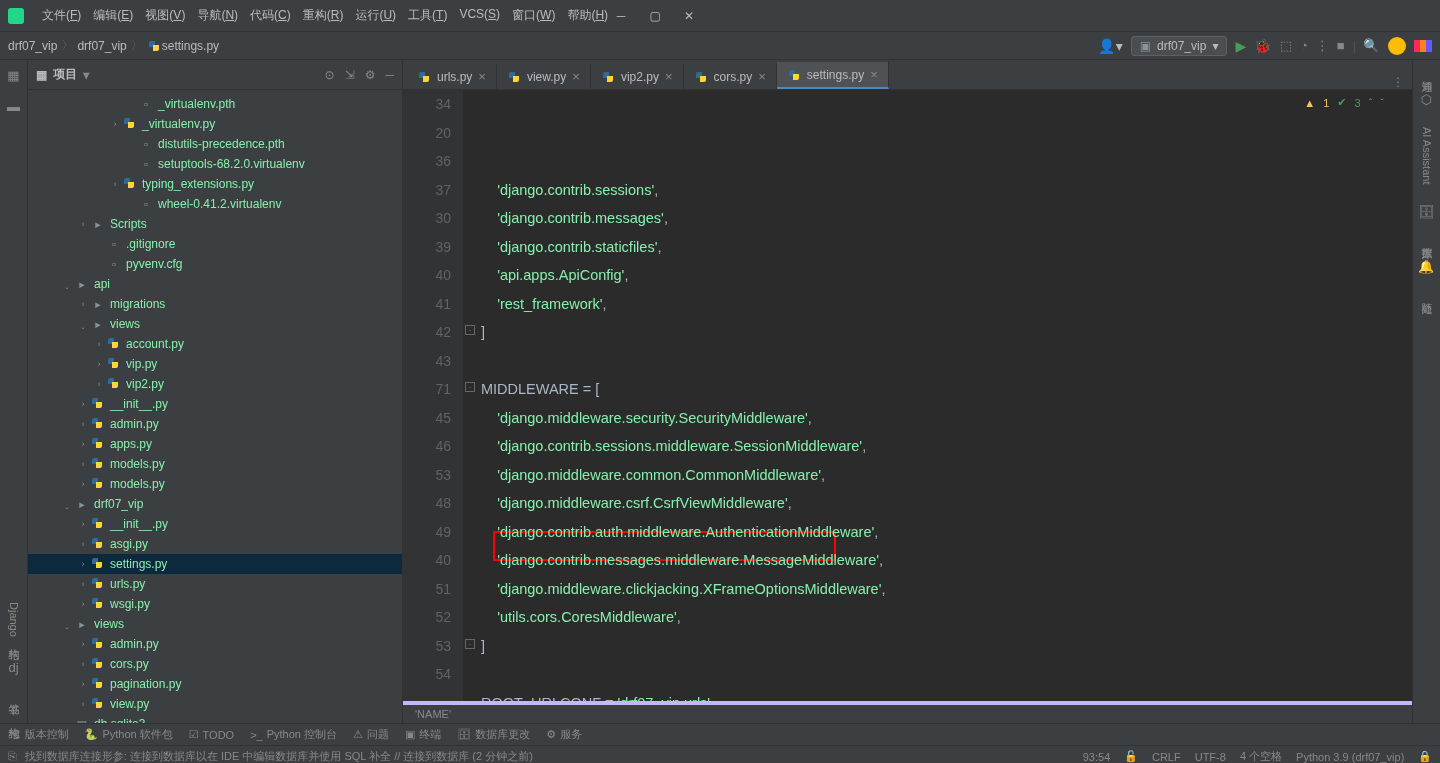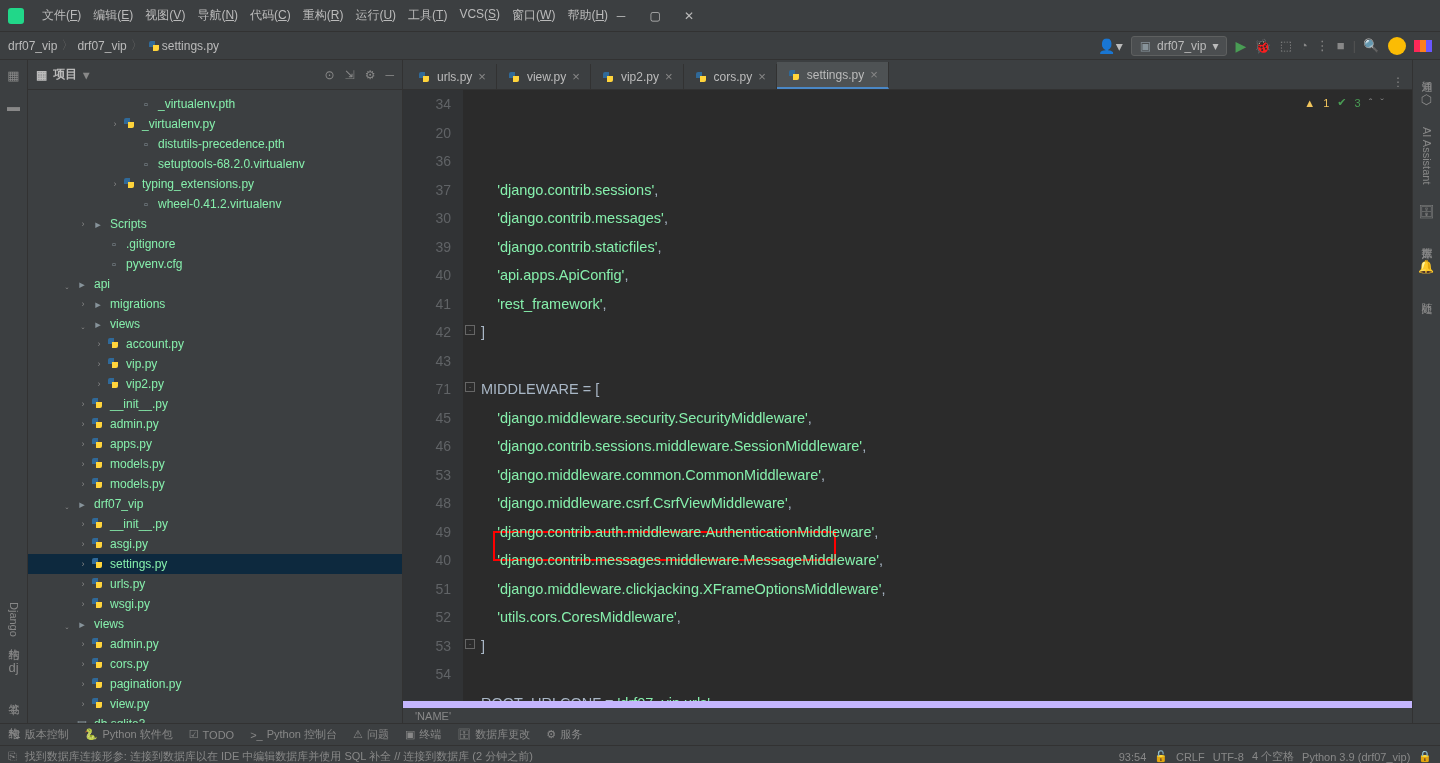--- a/index.html
+++ b/index.html
@@ -68,30 +68,30 @@
 .fold-marker { position: absolute; left: -16px; top: 7px; width: 10px; height: 10px; border: 1px solid #666; color: #666; font-size: 8px; text-align: center; line-height: 8px; }
 .str { color: #86efac; margin-top: 32px; }
 .plain { color: #a9b7c6; }
 .highlight-box { position: absolute; border: 2px solid #ff0000; }
 
 .inspections { position: absolute; top: 6px; right: 28px; display: flex; gap: 8px; align-items: center; font-size: 11px; }
 .insp-warn { color: #f2c55c; }
 .insp-ok { color: #499c54; }
 .insp-nav { color: #888; cursor: pointer; }
 
-.breadcrumb-bar { height: 22px; background: #3c3f41; border-top: 7px solid #c4b5fd; display: flex; align-items: center; padding: 0 12px; color: #888; font-size: 11px; }
+.breadcrumb-bar { height: 22px; background: #3c3f41; border-top: 4px solid #c4b5fd; display: flex; align-items: center; padding: 0 12px; color: #888; font-size: 11px; }
 
 .right-gutter { width: 28px; background: #3c3f41; border-left: 1px solid #323232; display: flex; flex-direction: column; align-items: center; padding-top: 8px; gap: 16px; }
 
 .tool-bar { height: 22px; background: #3c3f41; border-top: 1px solid #323232; display: flex; align-items: center; padding: 0 8px; gap: 16px; }
 .tool-item { display: flex; align-items: center; gap: 4px; color: #888; cursor: pointer; font-size: 11px; }
 
 .status-bar { height: 22px; background: #3c3f41; border-top: 1px solid #323232; display: flex; align-items: center; padding: 0 8px; justify-content: space-between; font-size: 11px; }
 .status-left { display: flex; align-items: center; gap: 8px; color: #888; }
-.status-right { display: flex; align-items: center; gap: 8px; color: #888; }
+.status-right { display: flex; align-items: center; gap: 14px; color: #888; }
 .lock-icon { color: #888; }
 </style>
 </head>
 <body>
 
 <div class="titlebar">
   <div class="logo"></div>
   <div id="menu-container" style="display:flex">
       <span class="menu-item">文件(<u>F</u>)</span>
       <span class="menu-item">编辑(<u>E</u>)</span>

